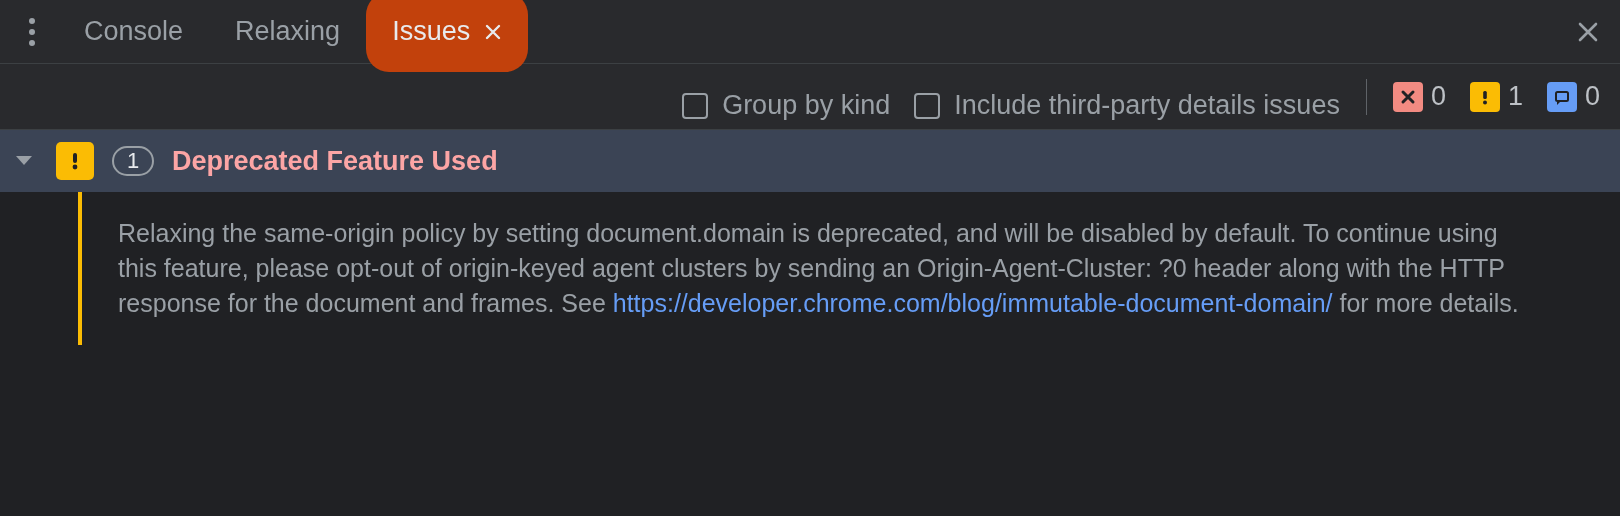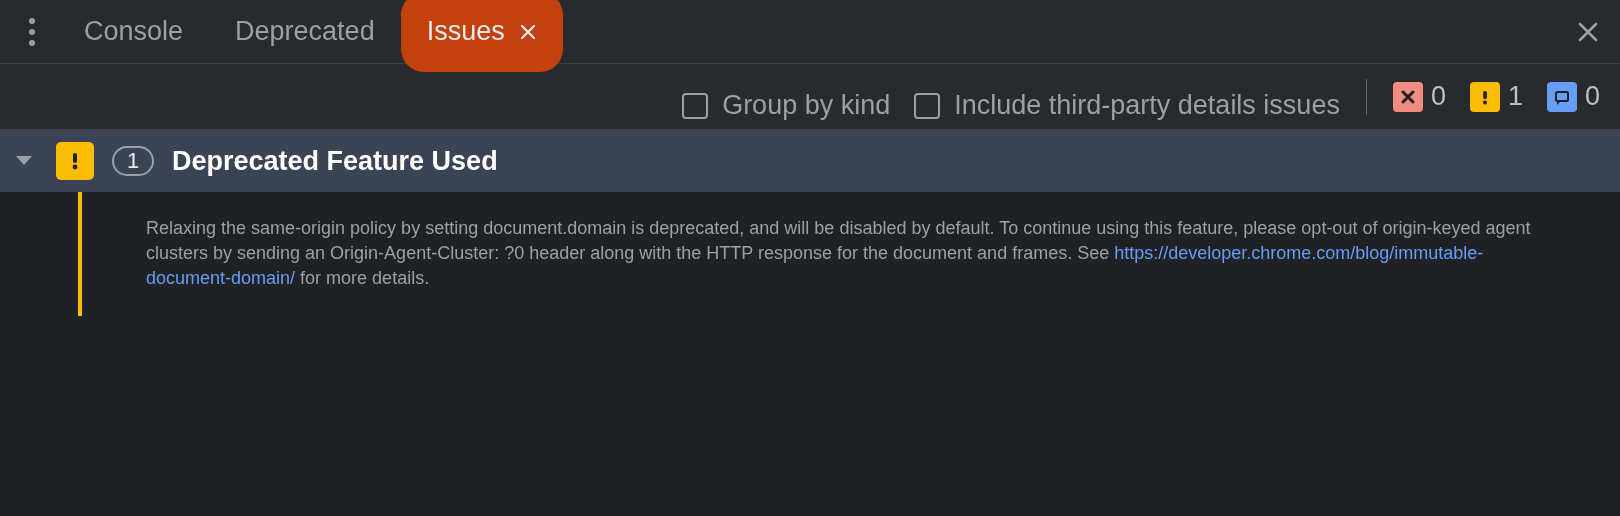--- a/index.html
+++ b/index.html
@@ -111,34 +111,34 @@
     border: 2px solid #9aa0a6;
     border-radius: 16px;
     height: 30px;
     min-width: 42px;
     display: flex; align-items: center; justify-content: center;
     font-size: 22px;
     color: #e8eaed;
     padding: 0 10px;
   }
   .issue-title {
-    color: #ffffff;
+    color: #fca5a5;
     font-weight: 600;
   }
 
   
   .issue-body-row { display: flex; }
   .vline {
     width: 4px;
     background: #fbbc04;
     margin-left: 78px;
   }
   .issue-text {
-    padding: 24px 40px 24px 64px;
-    font-size: 18px;
+    padding: 24px 40px 24px 36px;
+    font-size: 25px;
     line-height: 1.4;
     color: #9aa0a6;
     max-width: 1500px;
   }
   .issue-text a { color: #669df6; text-decoration: none; }
 
   svg { display: block; }
 </style>
 </head>
 <body>
@@ -148,21 +148,21 @@
     <svg viewBox="0 0 6 28">
         <circle cx="3" cy="3" r="3" fill="#9aa0a6"></circle>
         <circle cx="3" cy="14" r="3" fill="#9aa0a6"></circle>
         <circle cx="3" cy="25" r="3" fill="#9aa0a6"></circle>
       </svg>
   </div>
   <div class="tab">
       <span>Console</span>
     </div>
   <div class="tab">
-      <span>Deprecated</span>
+      <span>Relaxing</span>
     </div>
   <div class="tab active">
     <span>Issues</span>
     <span class="close-x">
       <svg width="18" height="18" viewBox="0 0 18 18">
           <path d="M3 3 L15 15 M15 3 L3 15" stroke="#e8eaed" stroke-width="2.4" stroke-linecap="round"></path>
         </svg>
     </span>
   </div>
   <div class="spacer"></div>

